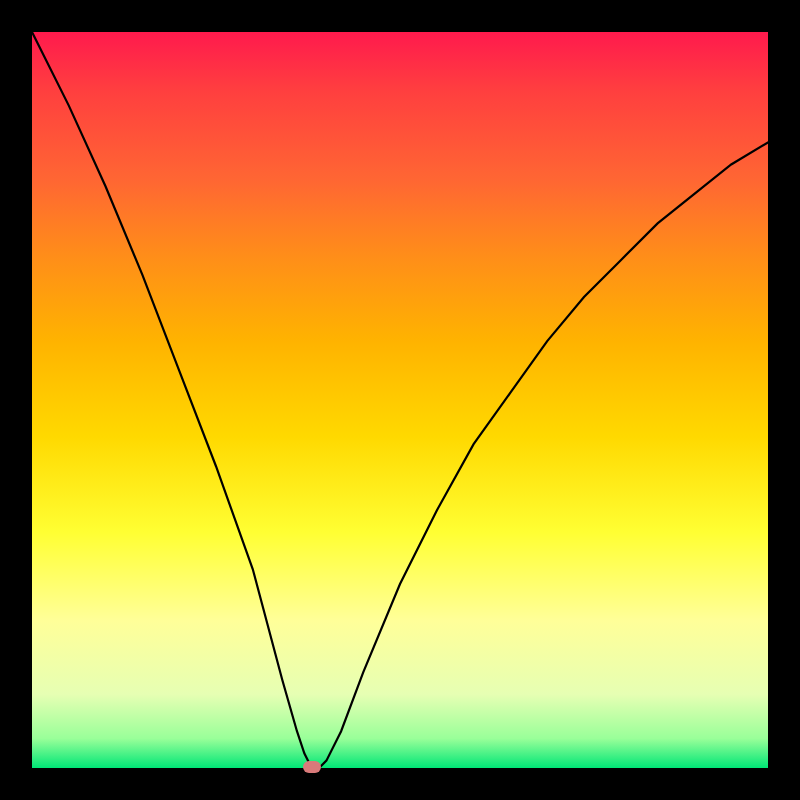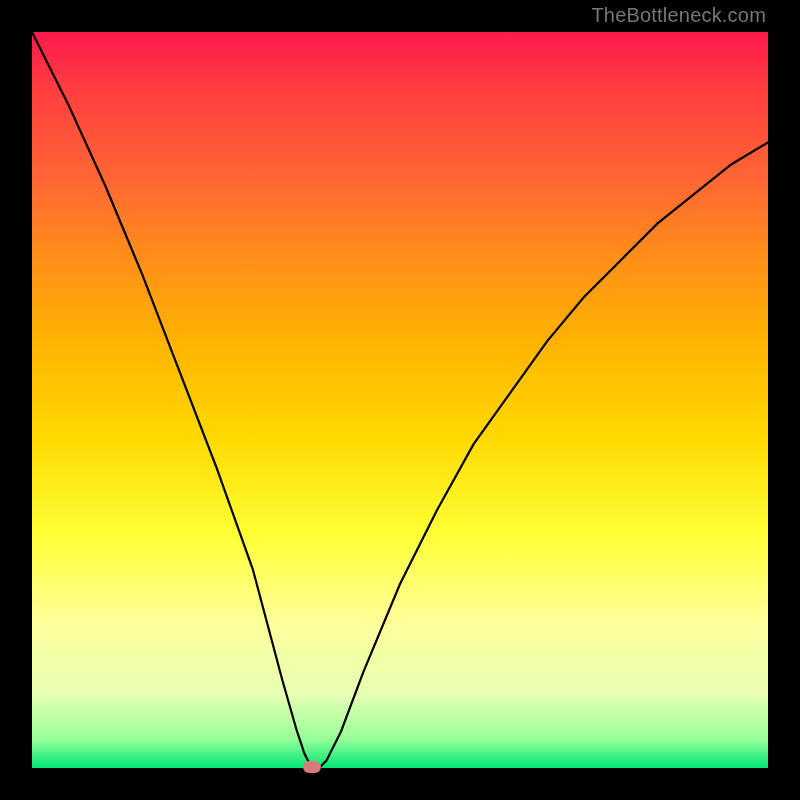--- a/index.html
+++ b/index.html
@@ -67,14 +67,13 @@
 <div class="outer-frame">
 
   <div class="plot-area"></div>
 
   <svg class="curve-svg" viewBox="0 0 736 736" preserveAspectRatio="none">
     <path id="curve-path" d="M0.00 0.00 L36.80 73.60 L73.60 154.56 L110.40 242.88 L147.20 338.56 L184.00 434.24 L220.80 537.28 L250.24 647.68 L264.96 699.20 L272.32 721.28 L279.68 736.00 L287.04 736.00 L294.40 728.64 L309.12 699.20 L331.20 640.32 L368.00 552.00 L404.80 478.40 L441.60 412.16 L478.40 360.64 L515.20 309.12 L552.00 264.96 L588.80 228.16 L625.60 191.36 L662.40 161.92 L699.20 132.48 L736.00 110.40" fill="none" stroke="#000" stroke-width="2.2" stroke-linecap="round"></path>
   </svg>
 
   <div id="min-marker" class="marker" style="left: 302.68px; top: 761px; width: 18px; height: 12px; background: rgb(217, 122, 122);"></div>
 
-  <div class="watermark">TheBottleneck.com</div>
 </div>
 
 </body></html>

